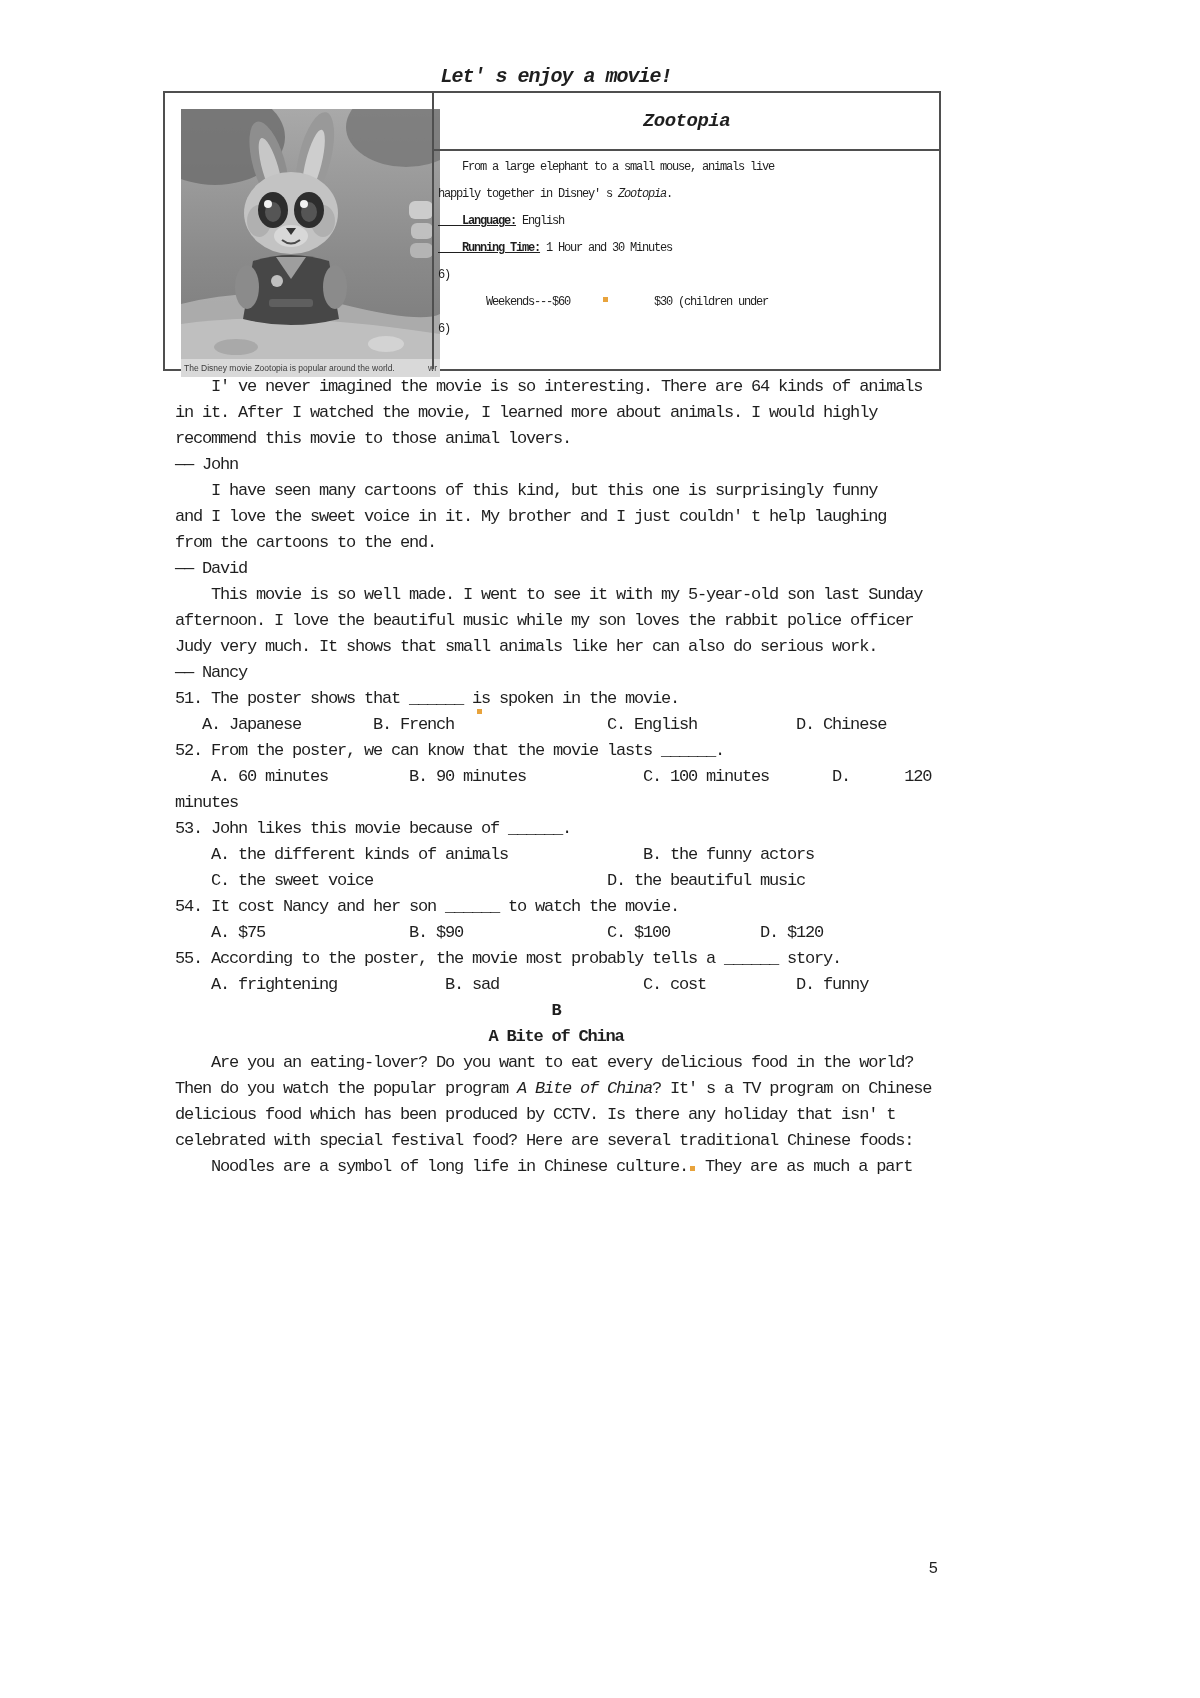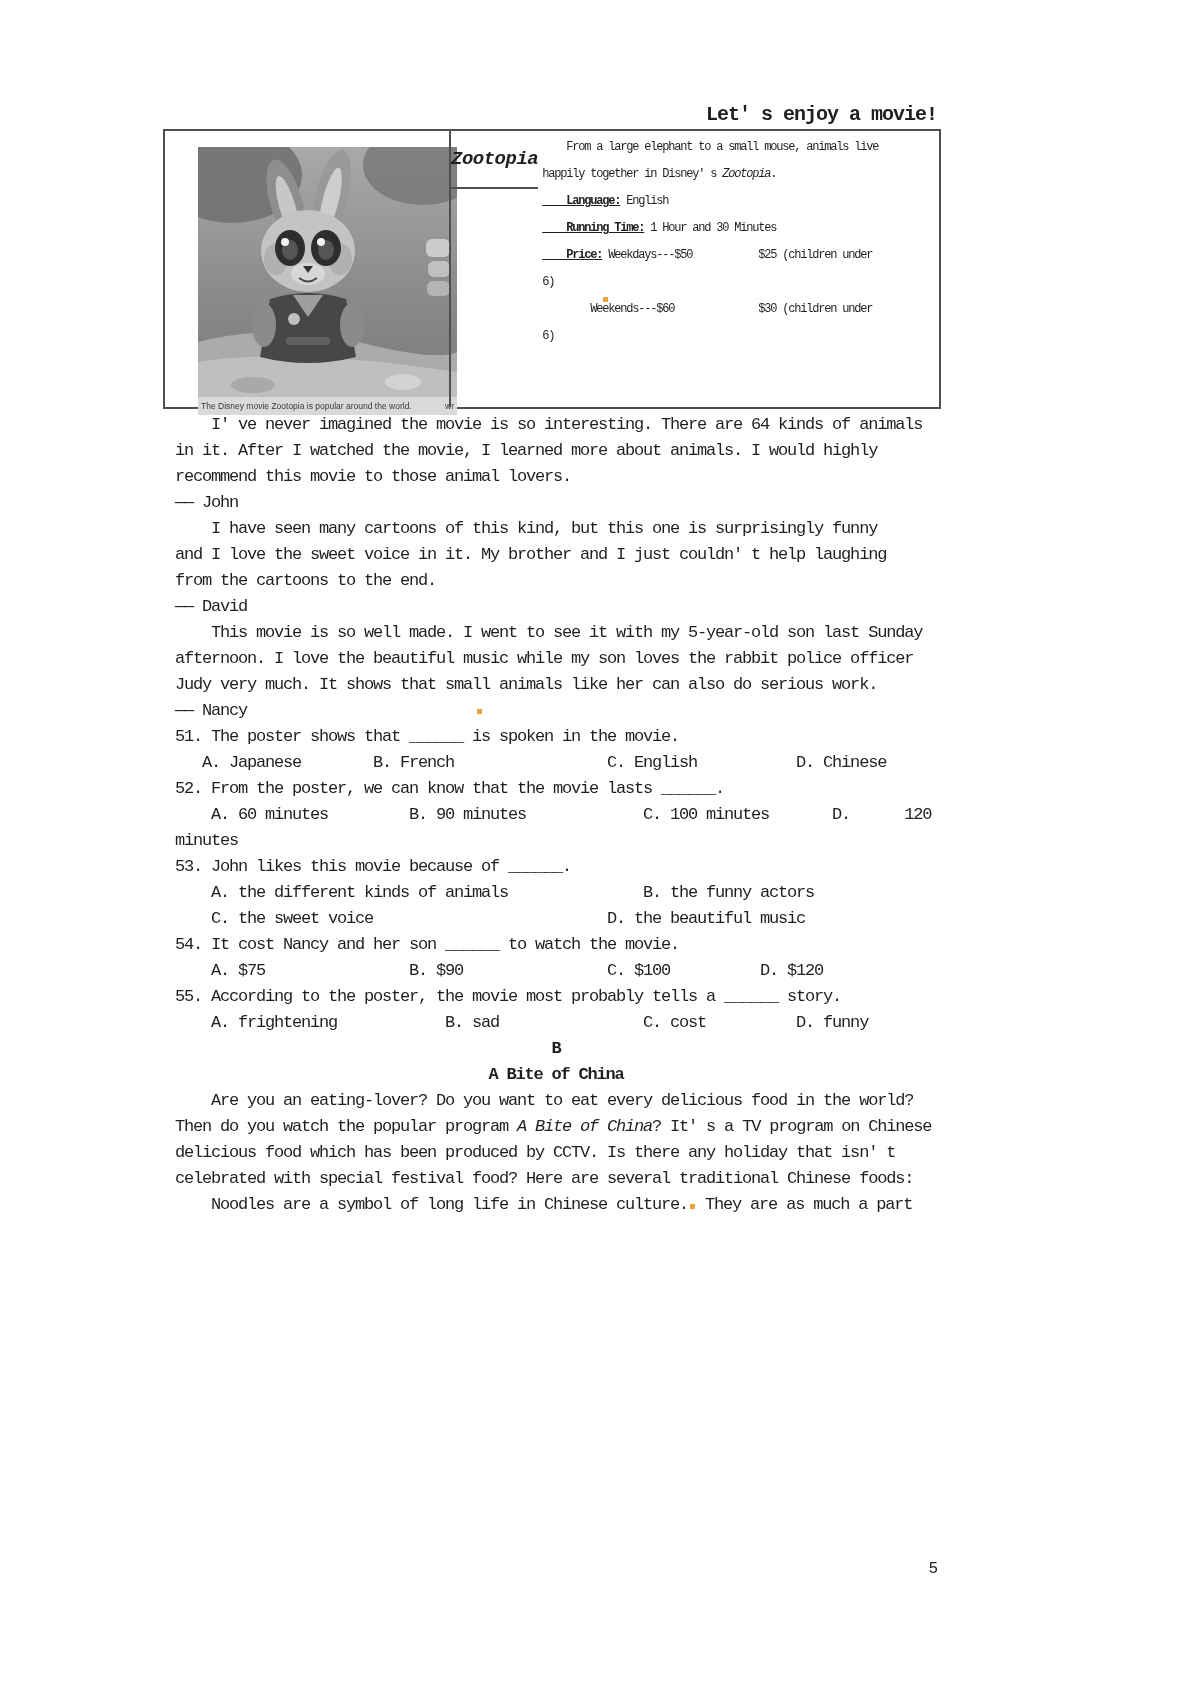--- a/index.html
+++ b/index.html
@@ -9,44 +9,44 @@
     margin:0 auto;
     background:#ffffff;
     font-family:"Liberation Mono", monospace;
     color:#1f1f1f;
     overflow:hidden;
   }
   .content {
     position:absolute; left:175px; top:0; width:762px;
   }
   .doc-title {
-    margin-top:103px;
-    text-align:right;
+    margin-top:65px;
+    text-align:center;
     font-weight:bold;
     font-size:20px;
     letter-spacing:-1px;
     white-space:pre;
+    font-style:italic;
   }
   
   .movie-table {
     display:flex;
     margin-left:-12px;
     margin-top:3px;
     width:778px;
     height:280px;
     border:2px solid #4f4f4f;
     box-sizing:border-box;
     background:#fff;
   }
   .poster-cell {
     width:267px;
     box-sizing:border-box;
     padding:16px;
     flex:none;
-    margin-left:17px;
   }
   .poster-frame {
     width:259px; height:268px;
     background:#bfbfbf;
     display:flex; flex-direction:column;
   }
   .poster-frame svg { display:block; }
   .poster-caption {
     height:18px;
     background:#d9d9d9;
@@ -56,21 +56,21 @@
     line-height:18px;
     padding:0 3px;
     display:flex;
     justify-content:space-between;
     white-space:nowrap;
     overflow:hidden;
   }
   .info-cell {
     flex:1;
     border-left:2px solid #4f4f4f;
-    display:flex; flex-direction:row;
+    display:flex; flex-direction:column;
     box-sizing:border-box;
     overflow:hidden;
   }
   .movie-title {
     height:56px;
     flex:none;
     border-bottom:2px solid #4f4f4f;
     display:flex; align-items:center; justify-content:center;
     font-style:italic;
     font-weight:bold;
@@ -183,21 +183,20 @@
           </div>
         </div>
       </div>
       <div class="info-cell">
         <div class="movie-title">Zootopia</div>
         <div class="info-body">
           <div class="line">    From a large elephant to a small mouse, animals live</div>
           <div class="line"><span>happily together in Disney' s </span><span class="ital">Zootopia</span><span>.</span></div>
           <div class="line"><span class="lbl">    Language:</span><span> English</span></div>
           <div class="line"><span class="lbl">    Running Time:</span><span> 1 Hour and 30 Minutes</span></div>
-          <div class="line"><span class="lbl">    Price:</span><span> Weekdays---$50           $25 (children under</span></div>
           <div class="line">6)</div>
           <div class="line">        Weekends---$60              $30 (children under</div>
           <div class="line">6)</div>
         </div>
       </div>
     </div>
 
     <div class="body-text">
       <div class="line">    I' ve never imagined the movie is so interesting. There are 64 kinds of animals</div>
       <div class="line">in it. After I watched the movie, I learned more about animals. I would highly</div>

